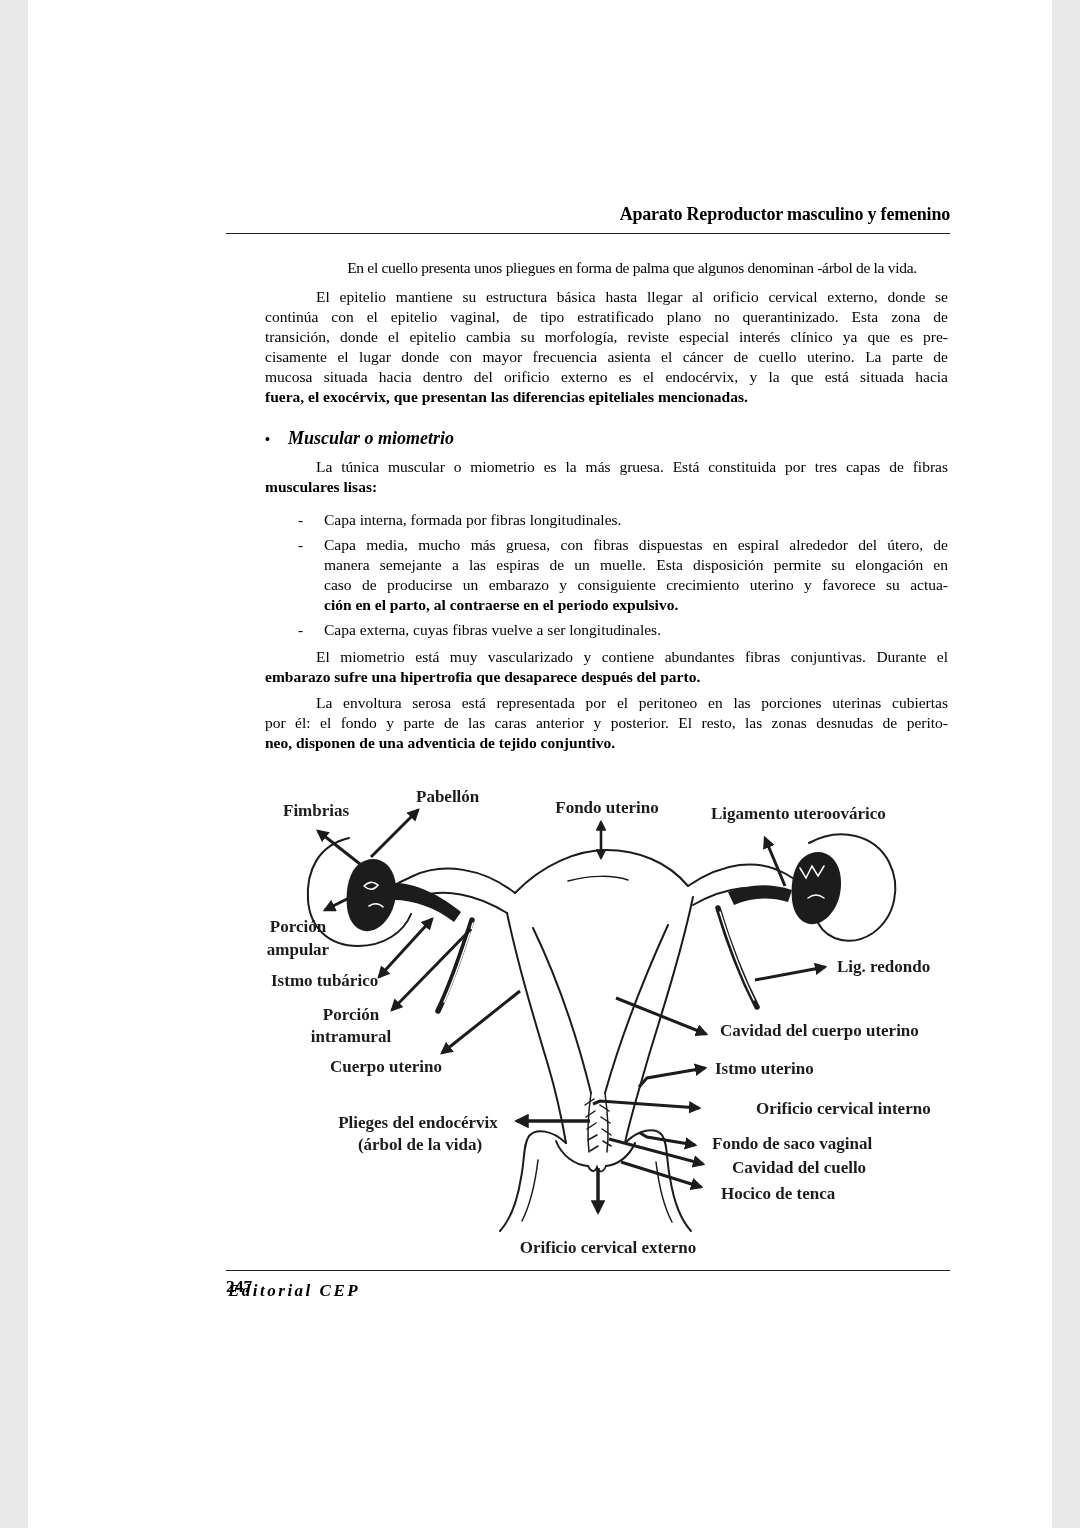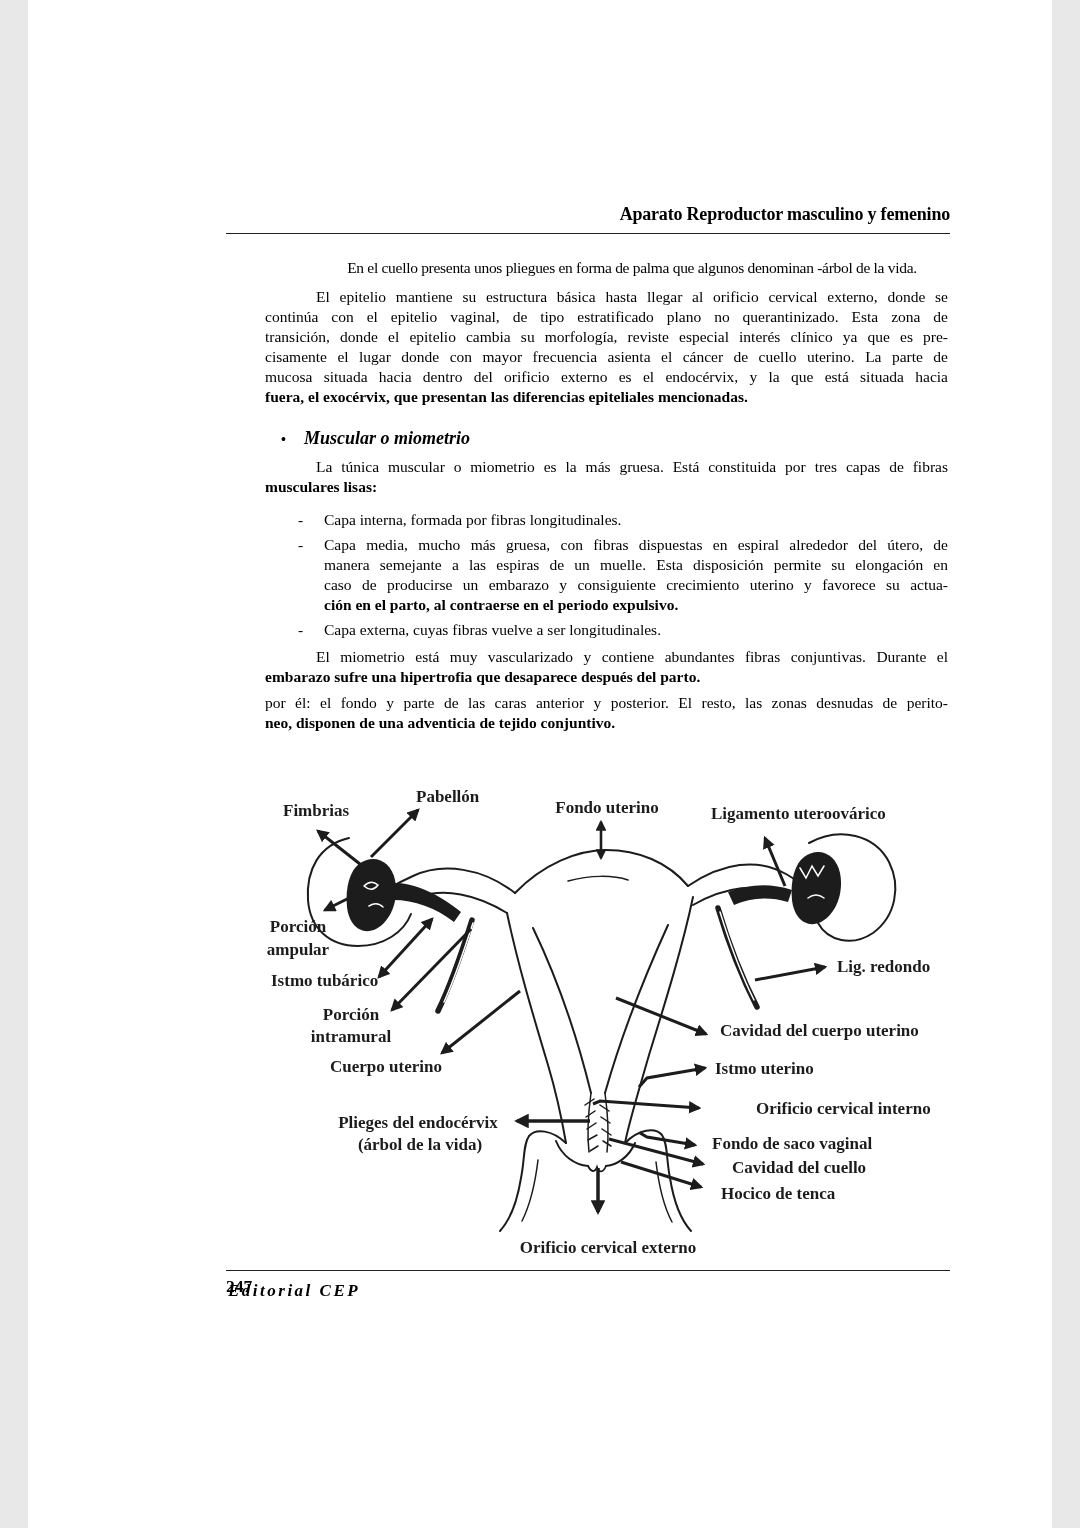--- a/index.html
+++ b/index.html
@@ -9,21 +9,21 @@
         font-weight:bold;font-size:18px;letter-spacing:-0.2px;}
   .rule{position:absolute;left:198px;width:724px;border-top:1.7px solid #222;}
   .rule-top{top:233px}
   .rule-bottom{top:1270px}
   .column{position:absolute;left:237px;top:252px;width:683px;font-size:15.5px;line-height:20px;}
   .jl{text-align:justify;text-align-last:justify;}
   .jl.last{text-align-last:left;font-weight:bold;}
   .indent{padding-left:51px;}
   .p1{margin-top:6px;letter-spacing:-0.3px;text-align:center;}
   .p2{margin-top:9px;}
-  .bullet-head{margin-top:20px;margin-left:16px;font-size:18px;line-height:22px;
+  .bullet-head{margin-top:20px;font-size:18px;line-height:22px;
         font-weight:bold;font-style:italic;}
   .bullet-head .bullet{font-style:normal;font-size:14px;display:inline-block;width:23px;}
   .p3{margin-top:6px;}
   .ditem{display:flex;margin-left:33px;}
   .mt13{margin-top:13px}.mt5{margin-top:5px}
   .dash{flex:0 0 26px;}
   .itext{flex:1;}
   .p4{margin-top:7px;}
   .p5{margin-top:6px;}
   .svg-diagram{position:absolute;left:0;top:780px;}
@@ -93,20 +93,21 @@
       <div class="itext">Capa externa, cuyas fibras vuelve a ser longitudinales.</div>
     </div>
 
     <div class="p4">
       <div class="jl indent">El miometrio está muy vascularizado y contiene abundantes fibras conjuntivas. Durante el</div>
       <div class="jl last">embarazo sufre una hipertrofia que desaparece después del parto.</div>
     </div>
 
 
     <div class="p5">
+      <div class="jl indent">La envoltura serosa está representada por el peritoneo en las porciones uterinas cubiertas</div>
       <div class="jl">por él: el fondo y parte de las caras anterior y posterior. El resto, las zonas desnudas de perito-</div>
       <div class="jl last">neo, disponen de una adventicia de tejido conjuntivo.</div>
     </div>
   </div>
 
   <svg class="svg-diagram" width="1080" height="490" viewBox="0 780 1080 490" xmlns="http://www.w3.org/2000/svg">
     <defs>
       <marker id="ah" viewBox="0 0 10 10" refX="8" refY="5" markerWidth="4.2" markerHeight="4.2" orient="auto-start-reverse">
         <path d="M0,0 L10,5 L0,10 z" fill="#1c1c1c"></path>
       </marker>

